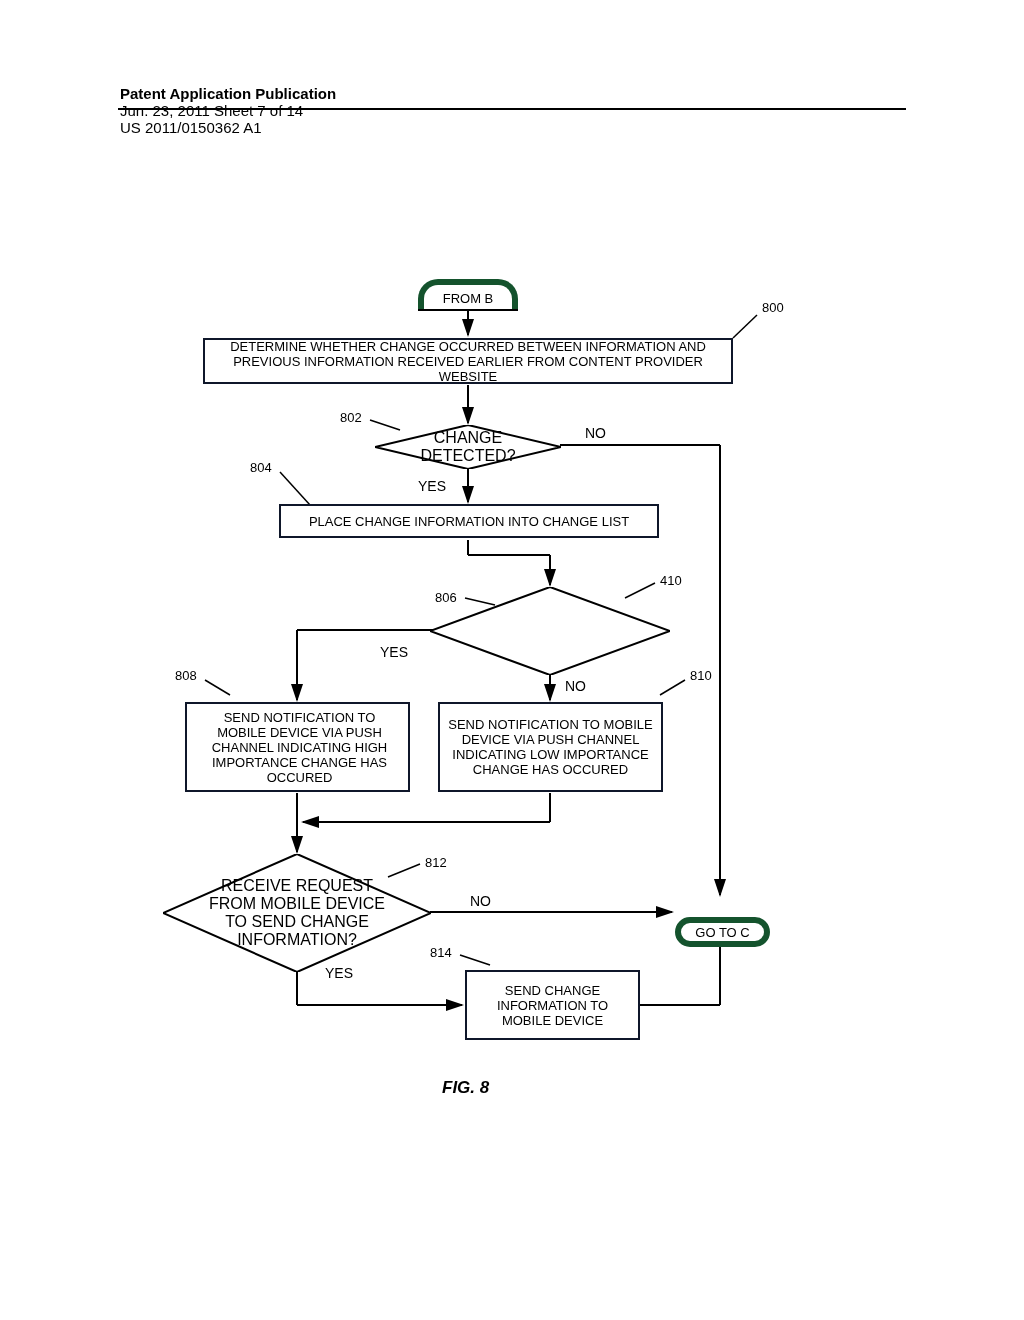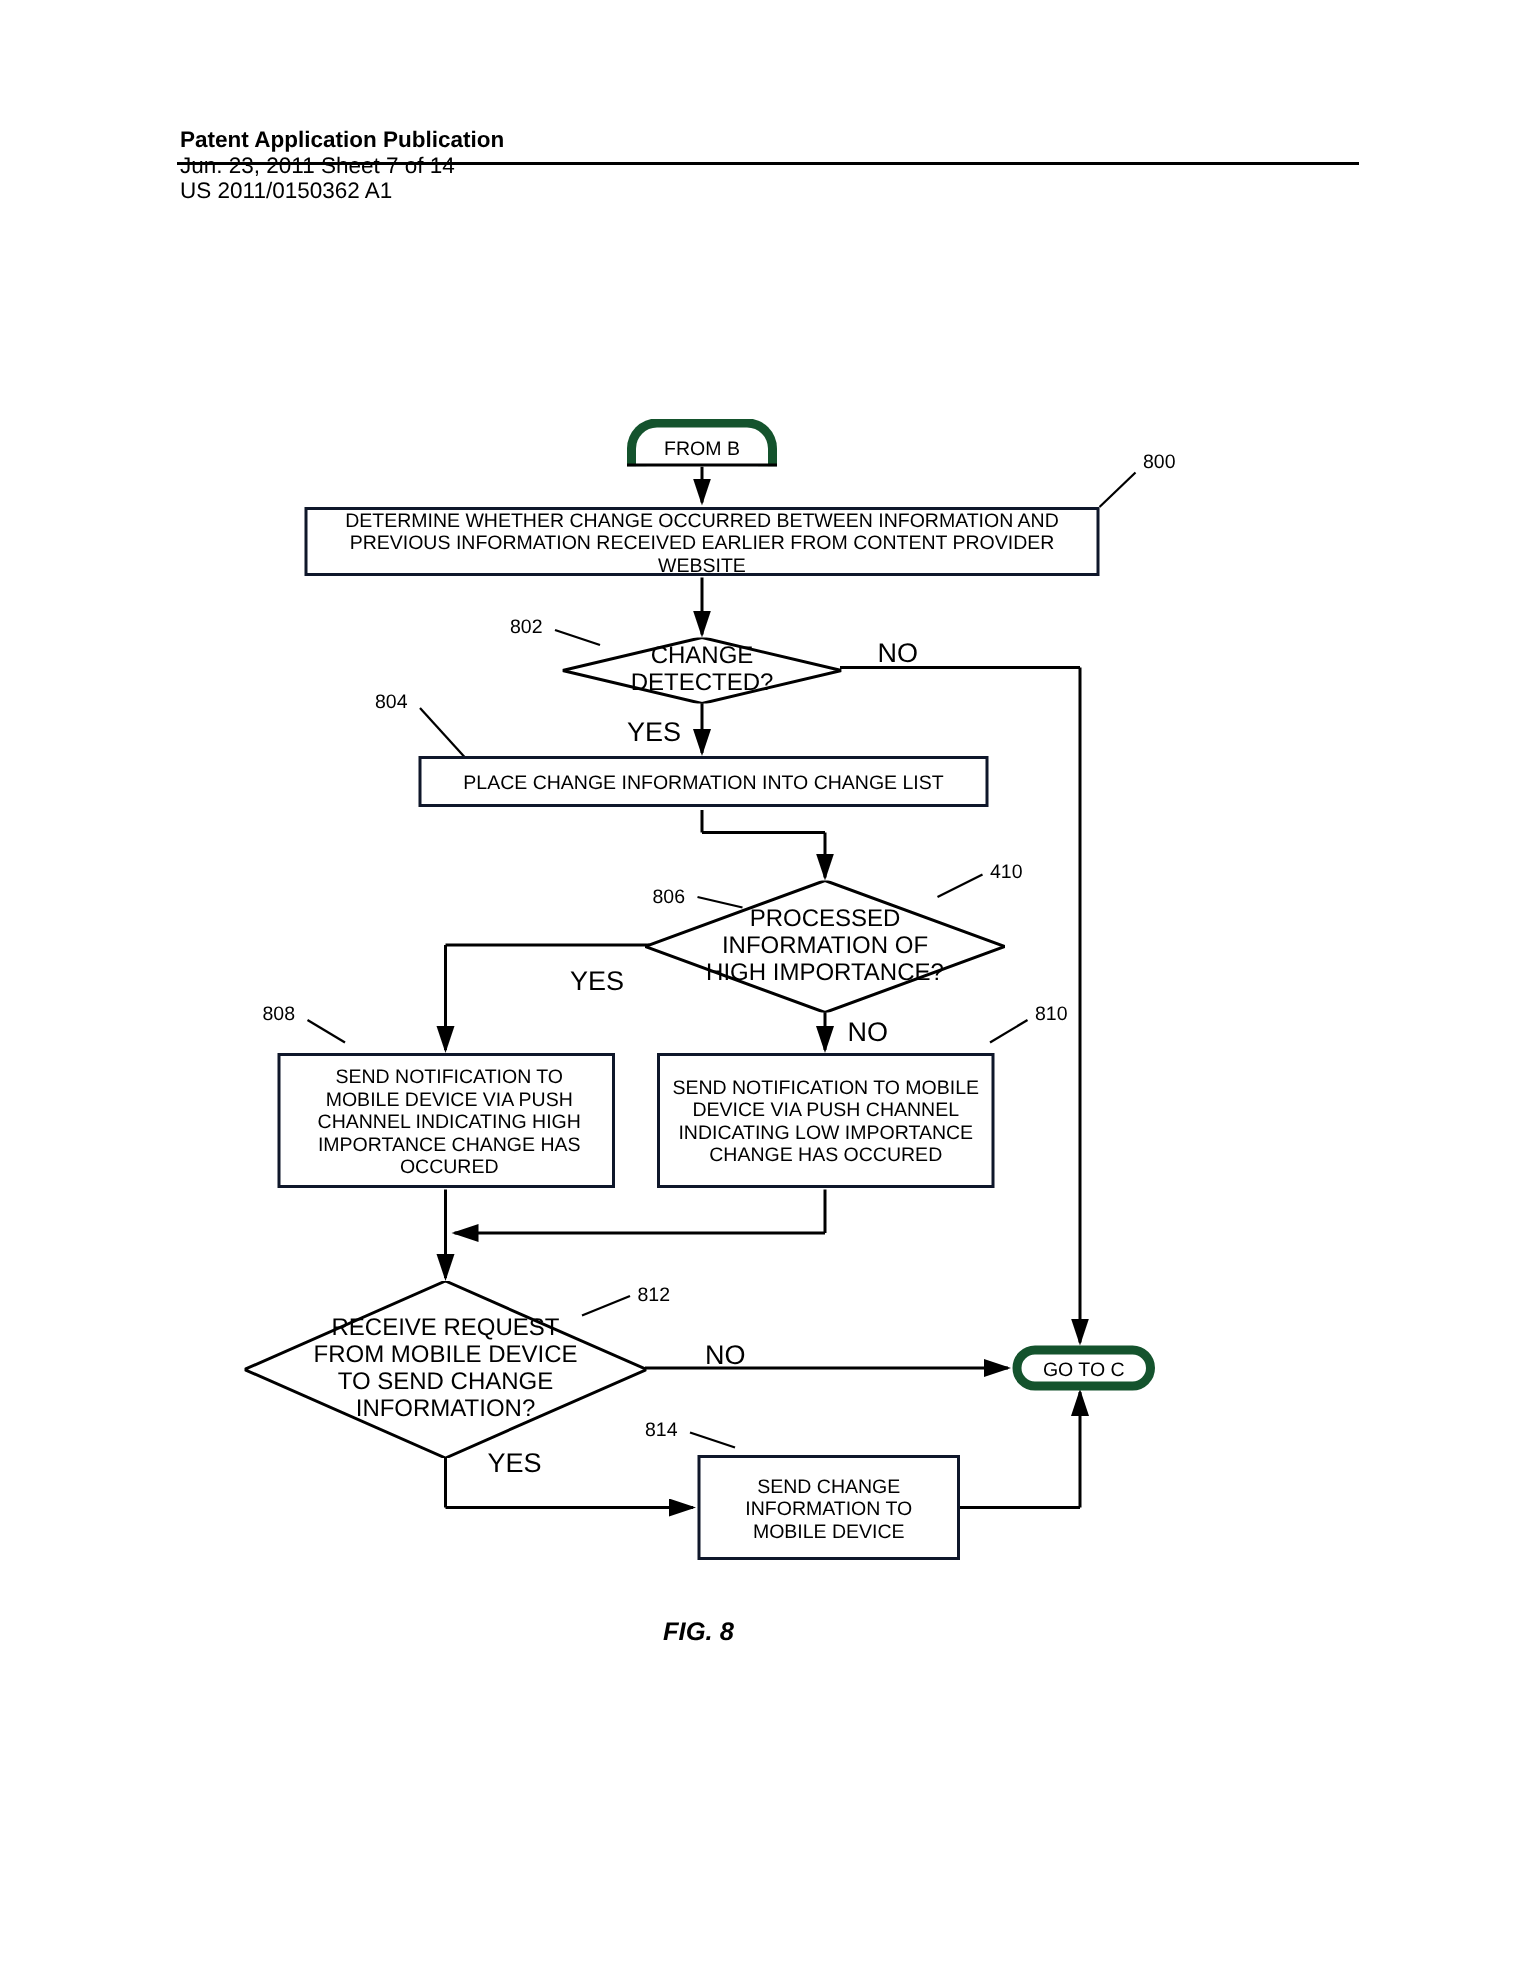--- a/index.html
+++ b/index.html
@@ -66,21 +66,21 @@
       position: absolute;
       text-align: center;
       font-size: 16px;
       display: flex;
       align-items: center;
       justify-content: flex-start;
       pointer-events: none;
     }
     .label {
       position: absolute;
-      font-size: 18px;
+      font-size: 14px;
     }
     .ref {
       position: absolute;
       font-size: 13px;
     }
     .fig-caption {
       position: absolute;
       font-style: italic;
       font-size: 17px;
       font-weight: bold;
@@ -186,23 +186,20 @@
   <div class="label" style="left:418px; top:478px;">YES</div>
 
   <div class="process" style="left:279px; top:504px; width:380px; height:34px;">
     <span>PLACE CHANGE INFORMATION INTO CHANGE LIST</span>
   </div>
   <div class="ref" style="left:250px; top:460px;">804</div>
 
   <svg class="diamond-svg" style="left:430px; top:587px;" width="240" height="88">
     <polygon points="120,0 240,44 120,88 0,44" fill="white" stroke="black" stroke-width="2"></polygon>
   </svg>
-  <div class="diamond-text" style="left:465px; top:603px; width:170px; height:56px;">
-    <span>PROCESSED INFORMATION OF HIGH IMPORTANCE?</span>
-  </div>
   <div class="ref" style="left:435px; top:590px;">806</div>
   <div class="ref" style="left:660px; top:573px;">410</div>
   <div class="label" style="left:380px; top:644px;">YES</div>
   <div class="label" style="left:565px; top:678px;">NO</div>
 
   <div class="process" style="left:185px; top:702px; width:225px; height:90px;padding-left:12px;">
     <span>SEND NOTIFICATION TO MOBILE DEVICE VIA PUSH CHANNEL INDICATING HIGH IMPORTANCE CHANGE HAS OCCURED</span>
   </div>
   <div class="ref" style="left:175px; top:668px;">808</div>
 
@@ -214,21 +211,21 @@
   <svg class="diamond-svg" style="left:163px; top:854px;" width="268" height="118">
     <polygon points="134,0 268,59 134,118 0,59" fill="white" stroke="black" stroke-width="2"></polygon>
   </svg>
   <div class="diamond-text" style="left:203px; top:882px; width:188px; height:62px;">
     <span>RECEIVE REQUEST FROM MOBILE DEVICE TO SEND CHANGE INFORMATION?</span>
   </div>
   <div class="ref" style="left:425px; top:855px;">812</div>
   <div class="label" style="left:470px; top:893px;">NO</div>
   <div class="label" style="left:325px; top:965px;">YES</div>
 
-  <div class="terminal" style="left:675px; top:897px; width:95px; height:30px;">
+  <div class="terminal" style="left:675px; top:917px; width:95px; height:30px;">
     <span>GO TO C</span>
   </div>
 
   <div class="process" style="left:465px; top:970px; width:175px; height:70px;">
     <span>SEND CHANGE INFORMATION TO MOBILE DEVICE</span>
   </div>
   <div class="ref" style="left:430px; top:945px;">814</div>
 
   <div class="fig-caption" style="left:442px; top:1078px;">FIG. 8</div>
 

